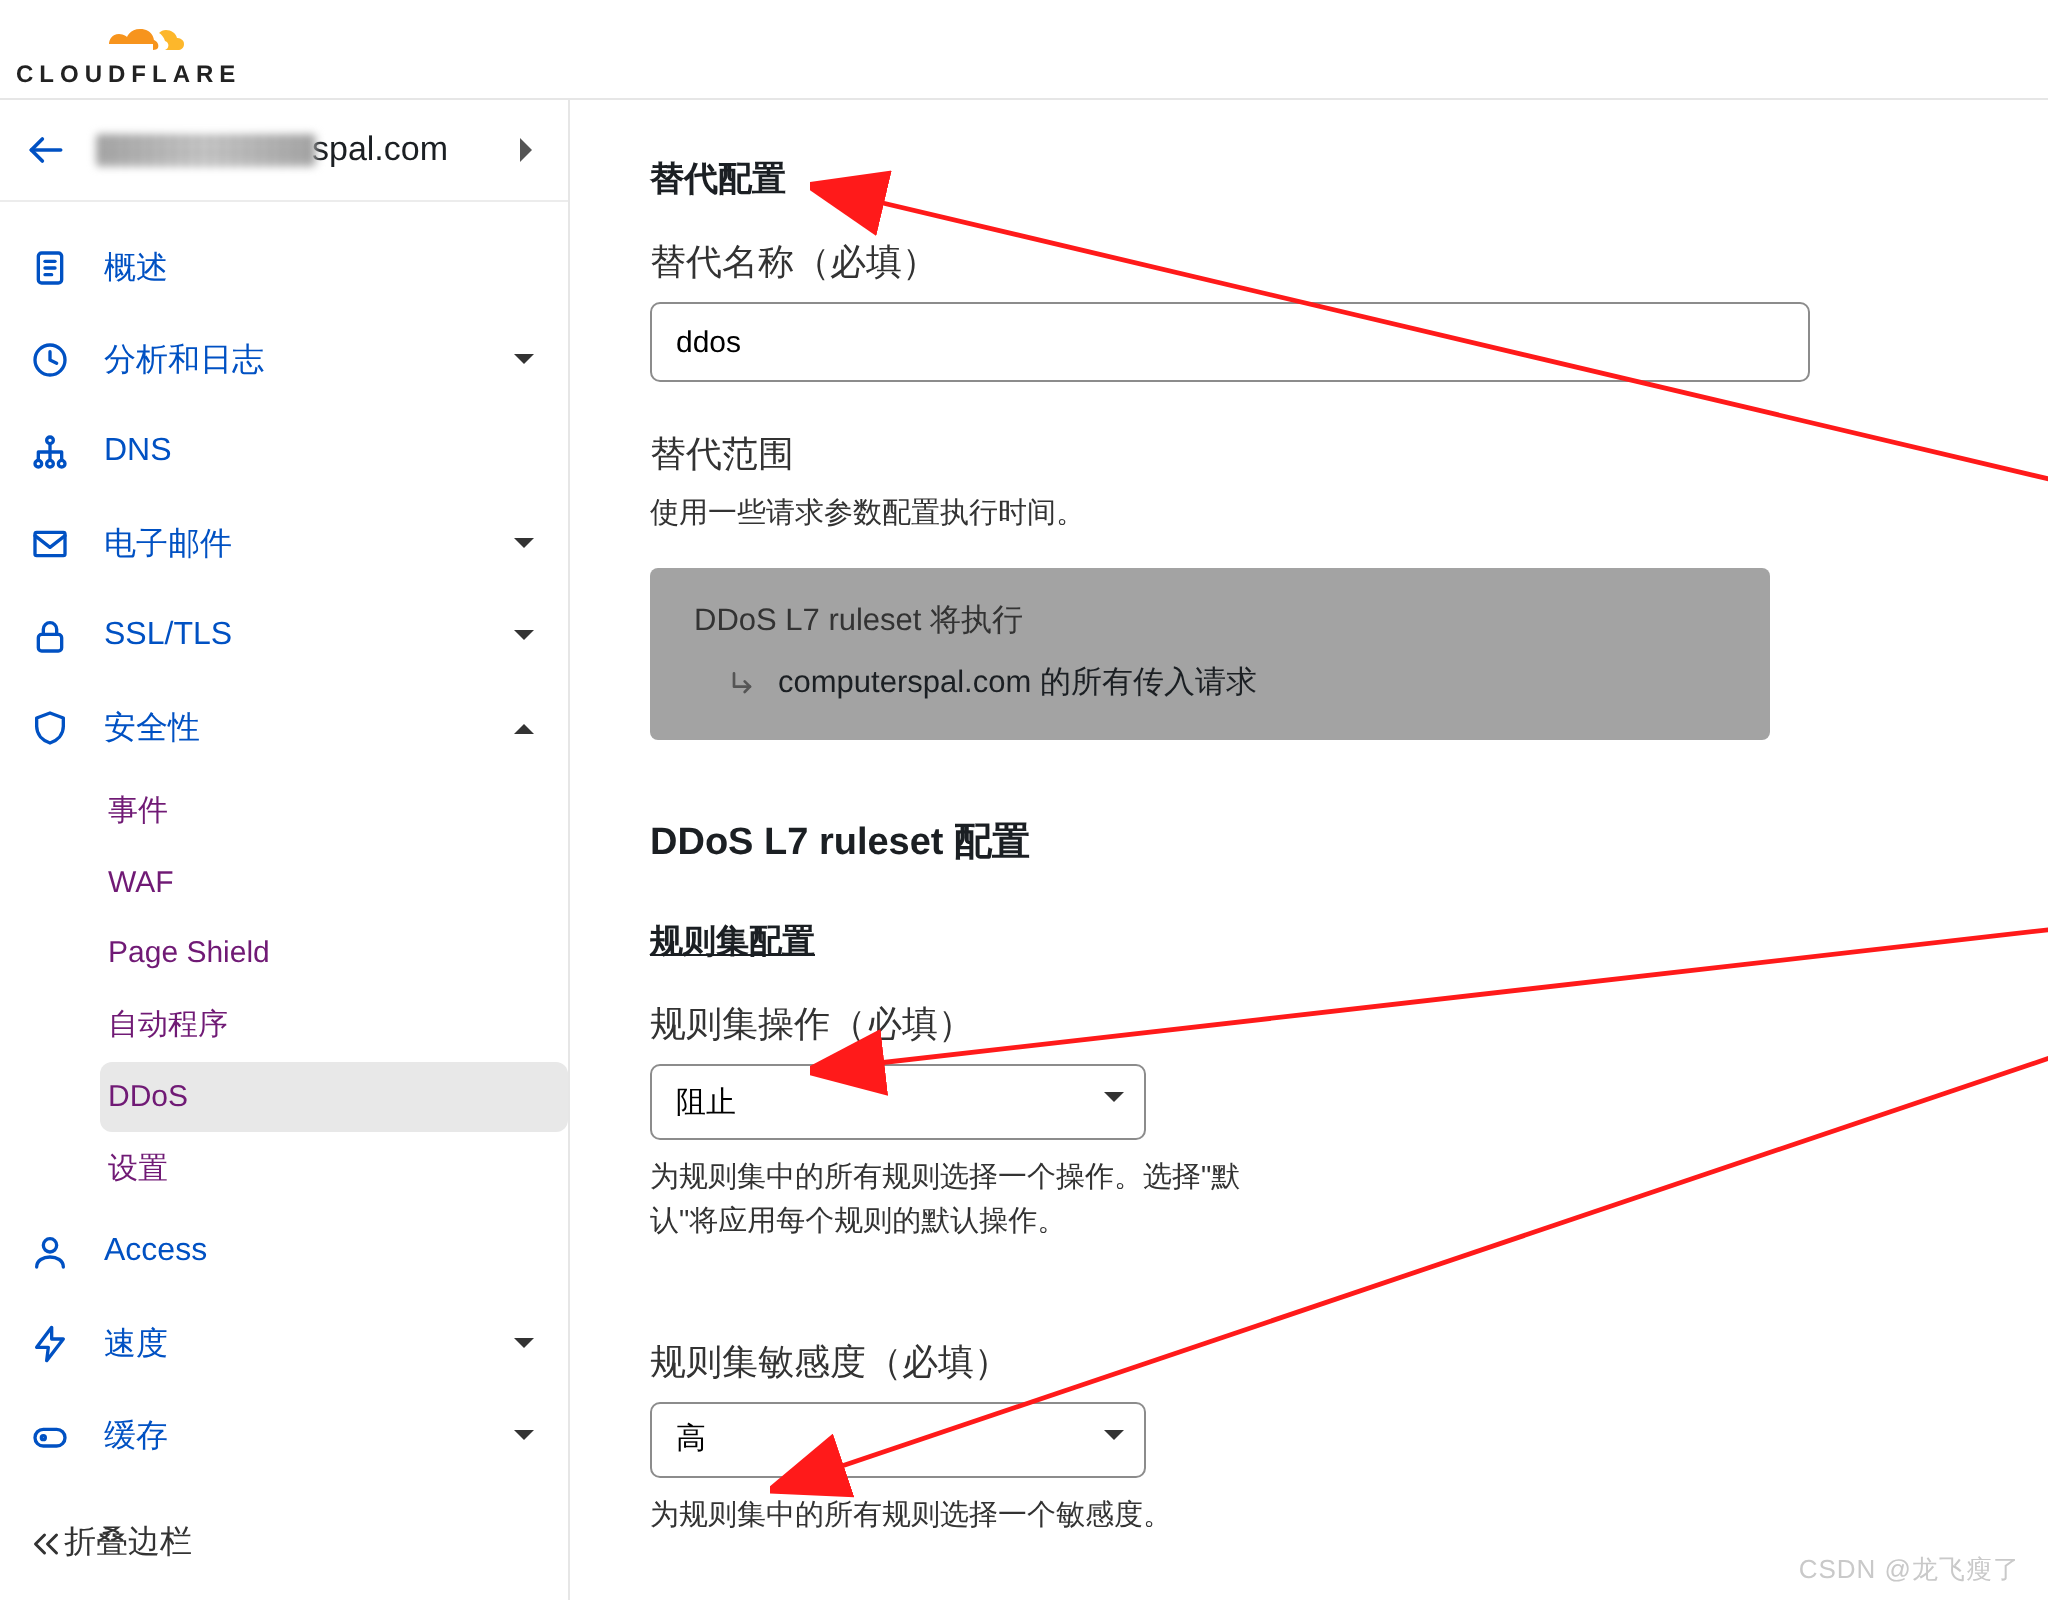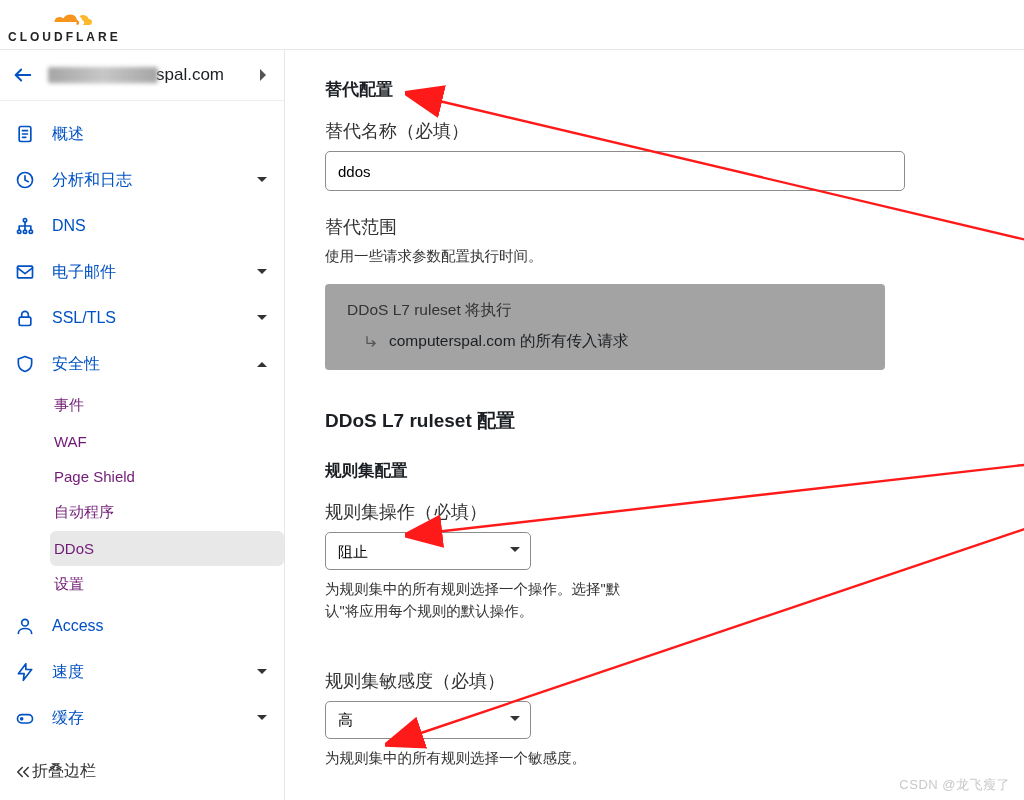--- a/index.html
+++ b/index.html
@@ -50,23 +50,23 @@
 
   .scope-block { margin-top:24px; }
   .scope-desc { font-size:14.5px; color:#333; margin-top:4px; }
 
   .rule-summary { margin-top:18px; background:#a3a3a3; padding:16px 22px 18px; border-radius:4px; max-width:560px; }
   .rule-summary .line1 { font-size:15.5px; color:#333; }
   .rule-summary .line2 { display:flex; align-items:center; gap:10px; margin-top:10px; font-size:15.5px; padding-left:16px; }
   .corner-arrow svg { display:block; color:#555; }
 
   h2.subheading { font-size:19px; font-weight:700; margin-top:38px; }
-  h3.subsub { font-size:16.5px; font-weight:700; margin-top:26px; margin-bottom:18px; }
-
-  .select { position:relative; width:206px; }
+  h3.subsub { font-size:16.5px; font-weight:700; margin-top:26px; margin-bottom:18px;text-decoration:underline; }
+
+  .select { position:relative; width:248px; }
   .select select { width:100%; height:38px; border:1px solid #8c8c8c; border-radius:5px; padding:0 12px; font-size:15px; appearance:none; -webkit-appearance:none; background:#fff; }
   .select .caret { position:absolute; right:10px; top:50%; transform:translateY(-50%); pointer-events:none; color:#333; }
   .help { font-size:14.5px; color:#333; margin-top:8px; max-width:310px; line-height:1.55; }
 
   .field + .field { margin-top:46px; }
 
   
   .anno { position:absolute; pointer-events:none; }
   .watermark { position:absolute; right:14px; bottom:6px; font-size:13px; color:#c9c9c9; letter-spacing:.5px; }
 </style>

